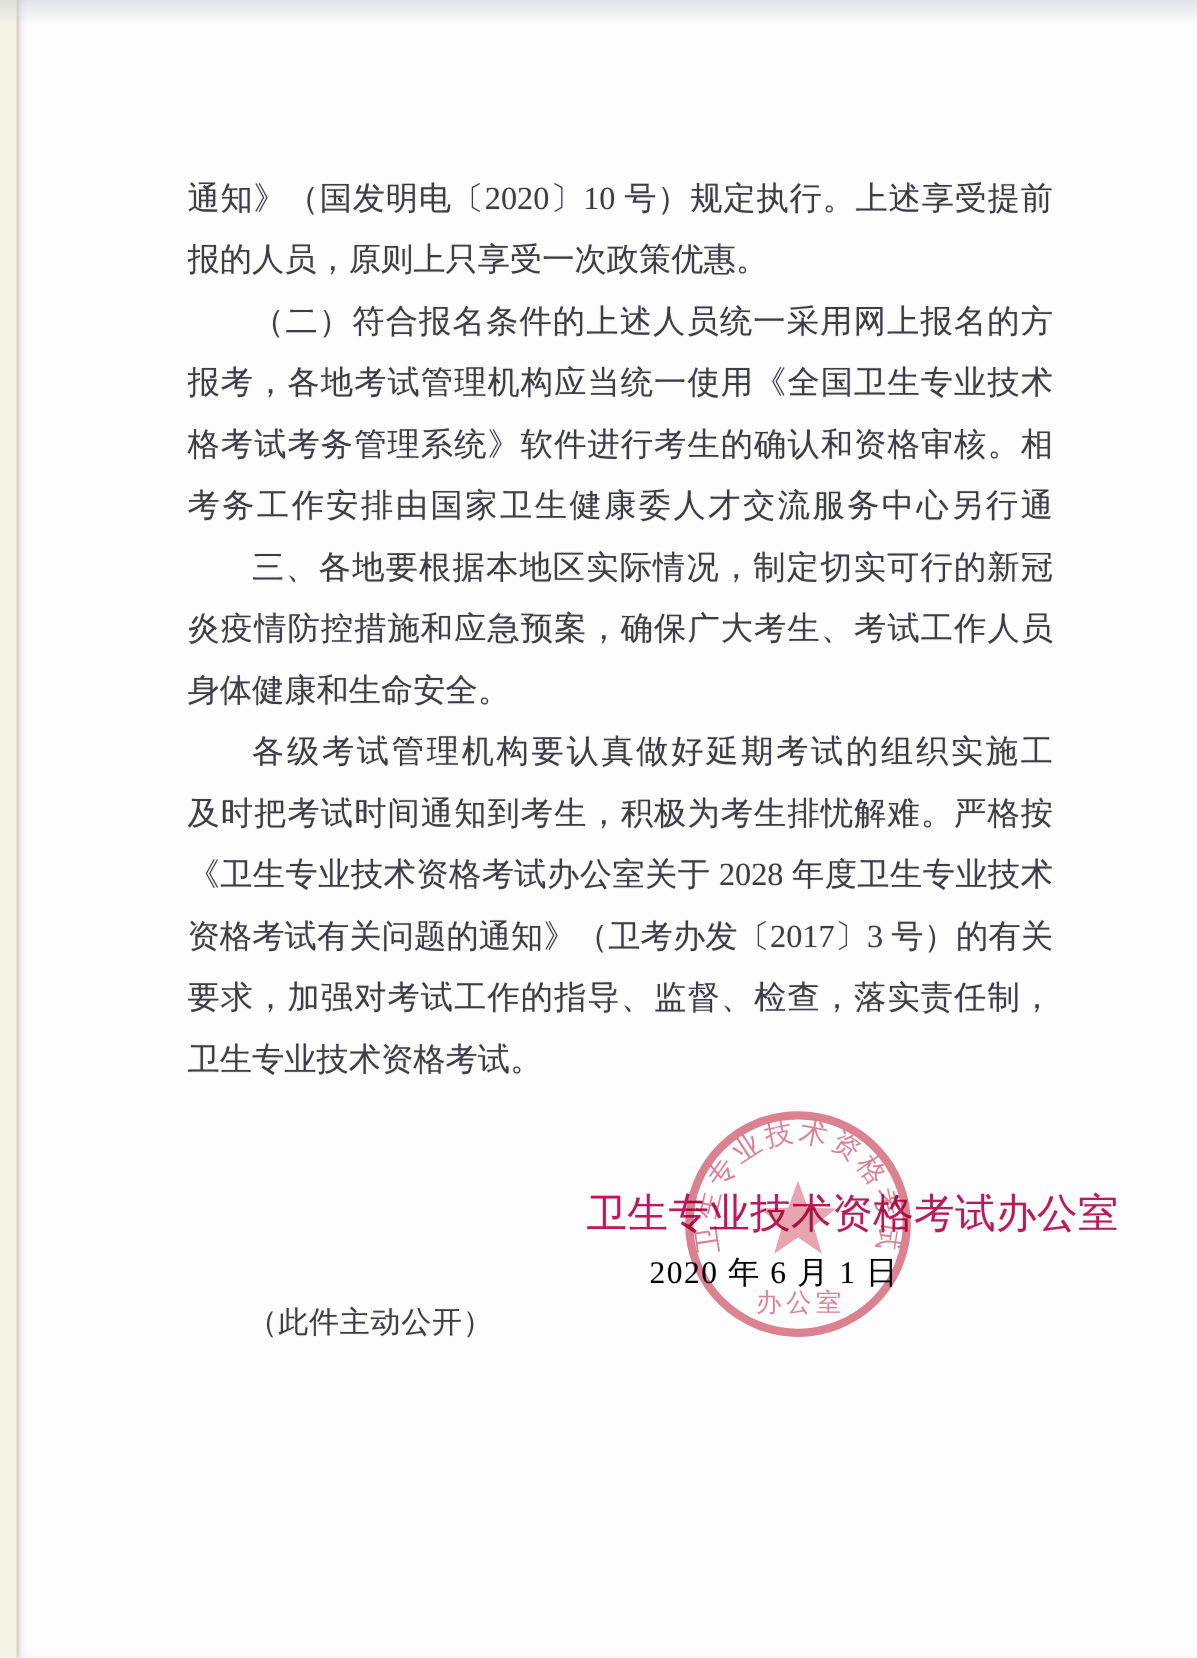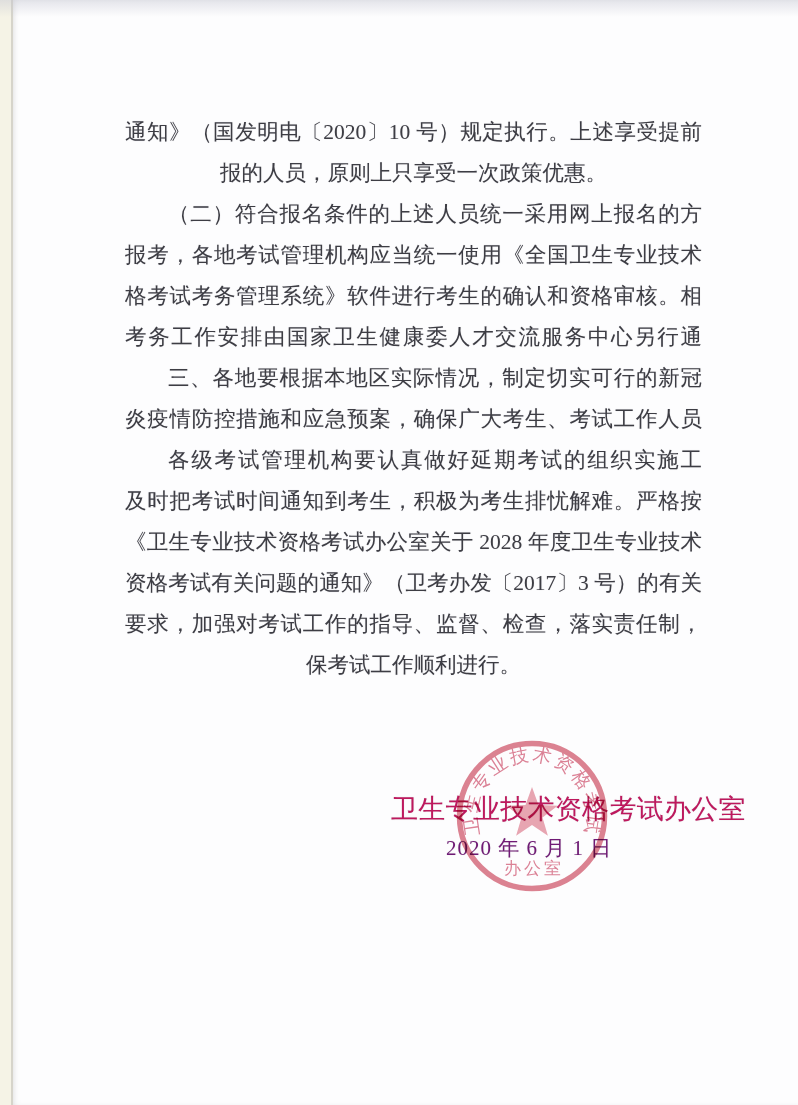--- a/index.html
+++ b/index.html
@@ -28,34 +28,34 @@
 
   .body-text {
     position: absolute; left: 125px; top: 112px; width: 577px;
     font-size: 21.5px;
     color: #3d3d44;
     text-shadow: 0 0 1px rgba(90,90,100,0.28);
   }
   .line {
     height: 41px; line-height: 41px;
     overflow: hidden;
-    text-align: center;
+    text-align: left;
   }
   .line.fill { text-align: justify; text-align-last: justify; }
   .line.indent { padding-left: 43px; }
 
   .sig-org {
     position: absolute; left: 391px; top: 791px;
     font-size: 27px; letter-spacing: 0.3px;
     color: #be185d; text-shadow: 0 0 1px rgba(90,90,100,0.28);
   }
   .sig-date {
-    position: absolute; left: 446px; top: 834px;
+    position: absolute; left: 433px; top: 834px;
     font-size: 21px; letter-spacing: 1px;
-    color: #701a75; text-shadow: 0 0 1px rgba(90,90,100,0.28);
+    color: #000000; text-shadow: 0 0 1px rgba(90,90,100,0.28);
   }
   .note {
     position: absolute; left: 165px; top: 868px;
     font-size: 20px; letter-spacing: 0.5px;
     color: #3d3d44; text-shadow: 0 0 1px rgba(90,90,100,0.28);
   }
 
   .seal {
     position: absolute; left: 432px; top: 716px;
     width: 200px; height: 200px;
@@ -87,36 +87,38 @@
       <div class="line fill">报考，各地考试管理机构应当统一使用《全国卫生专业技术资</div>
 
       <div class="line fill">格考试考务管理系统》软件进行考生的确认和资格审核。相关</div>
 
       <div class="line fill">考务工作安排由国家卫生健康委人才交流服务中心另行通知。</div>
 
       <div class="line indent fill">三、各地要根据本地区实际情况，制定切实可行的新冠肺</div>
 
       <div class="line fill">炎疫情防控措施和应急预案，确保广大考生、考试工作人员的</div>
 
+      <div class="line">身体健康和生命安全。</div>
 
       <div class="line indent fill">各级考试管理机构要认真做好延期考试的组织实施工作，</div>
 
       <div class="line fill">及时把考试时间通知到考生，积极为考生排忧解难。严格按照</div>
 
       <div class="line fill">《卫生专业技术资格考试办公室关于 2028 年度卫生专业技术</div>
 
       <div class="line fill">资格考试有关问题的通知》（卫考办发〔2017〕3 号）的有关</div>
 
       <div class="line fill">要求，加强对考试工作的指导、监督、检查，落实责任制，确</div>
 
-      <div class="line">保考试工作顺利进行。</div>
+      <div class="line">卫生专业技术资格考试。</div>
     </div>
 
   <div class="sig-org">卫生专业技术资格考试办公室</div>
   <div class="sig-date">2020 年 6 月 1 日</div>
+  <div class="note">（此件主动公开）</div>
 
   <svg class="seal" viewBox="0 0 200 200">
     <circle class="ring" cx="100" cy="100" r="72.5"></circle>
     <path id="seal-arc" d="M 48.3 118.8 A 55 55 0 1 1 151.7 118.8" fill="none"></path>
     <text class="arc-text">
       <textPath href="#seal-arc" startOffset="50%" text-anchor="middle">卫生专业技术资格考试</textPath>
     </text>
     <polygon class="star" points="100,71 106.5,89.1 125.7,89.7 110.5,101.4 115.9,119.8 100,109 84.1,119.8 89.5,101.4 74.3,89.7 93.5,89.1"></polygon>
     <text class="bottom-text" x="102" y="158" text-anchor="middle">办公室</text>
   </svg>

